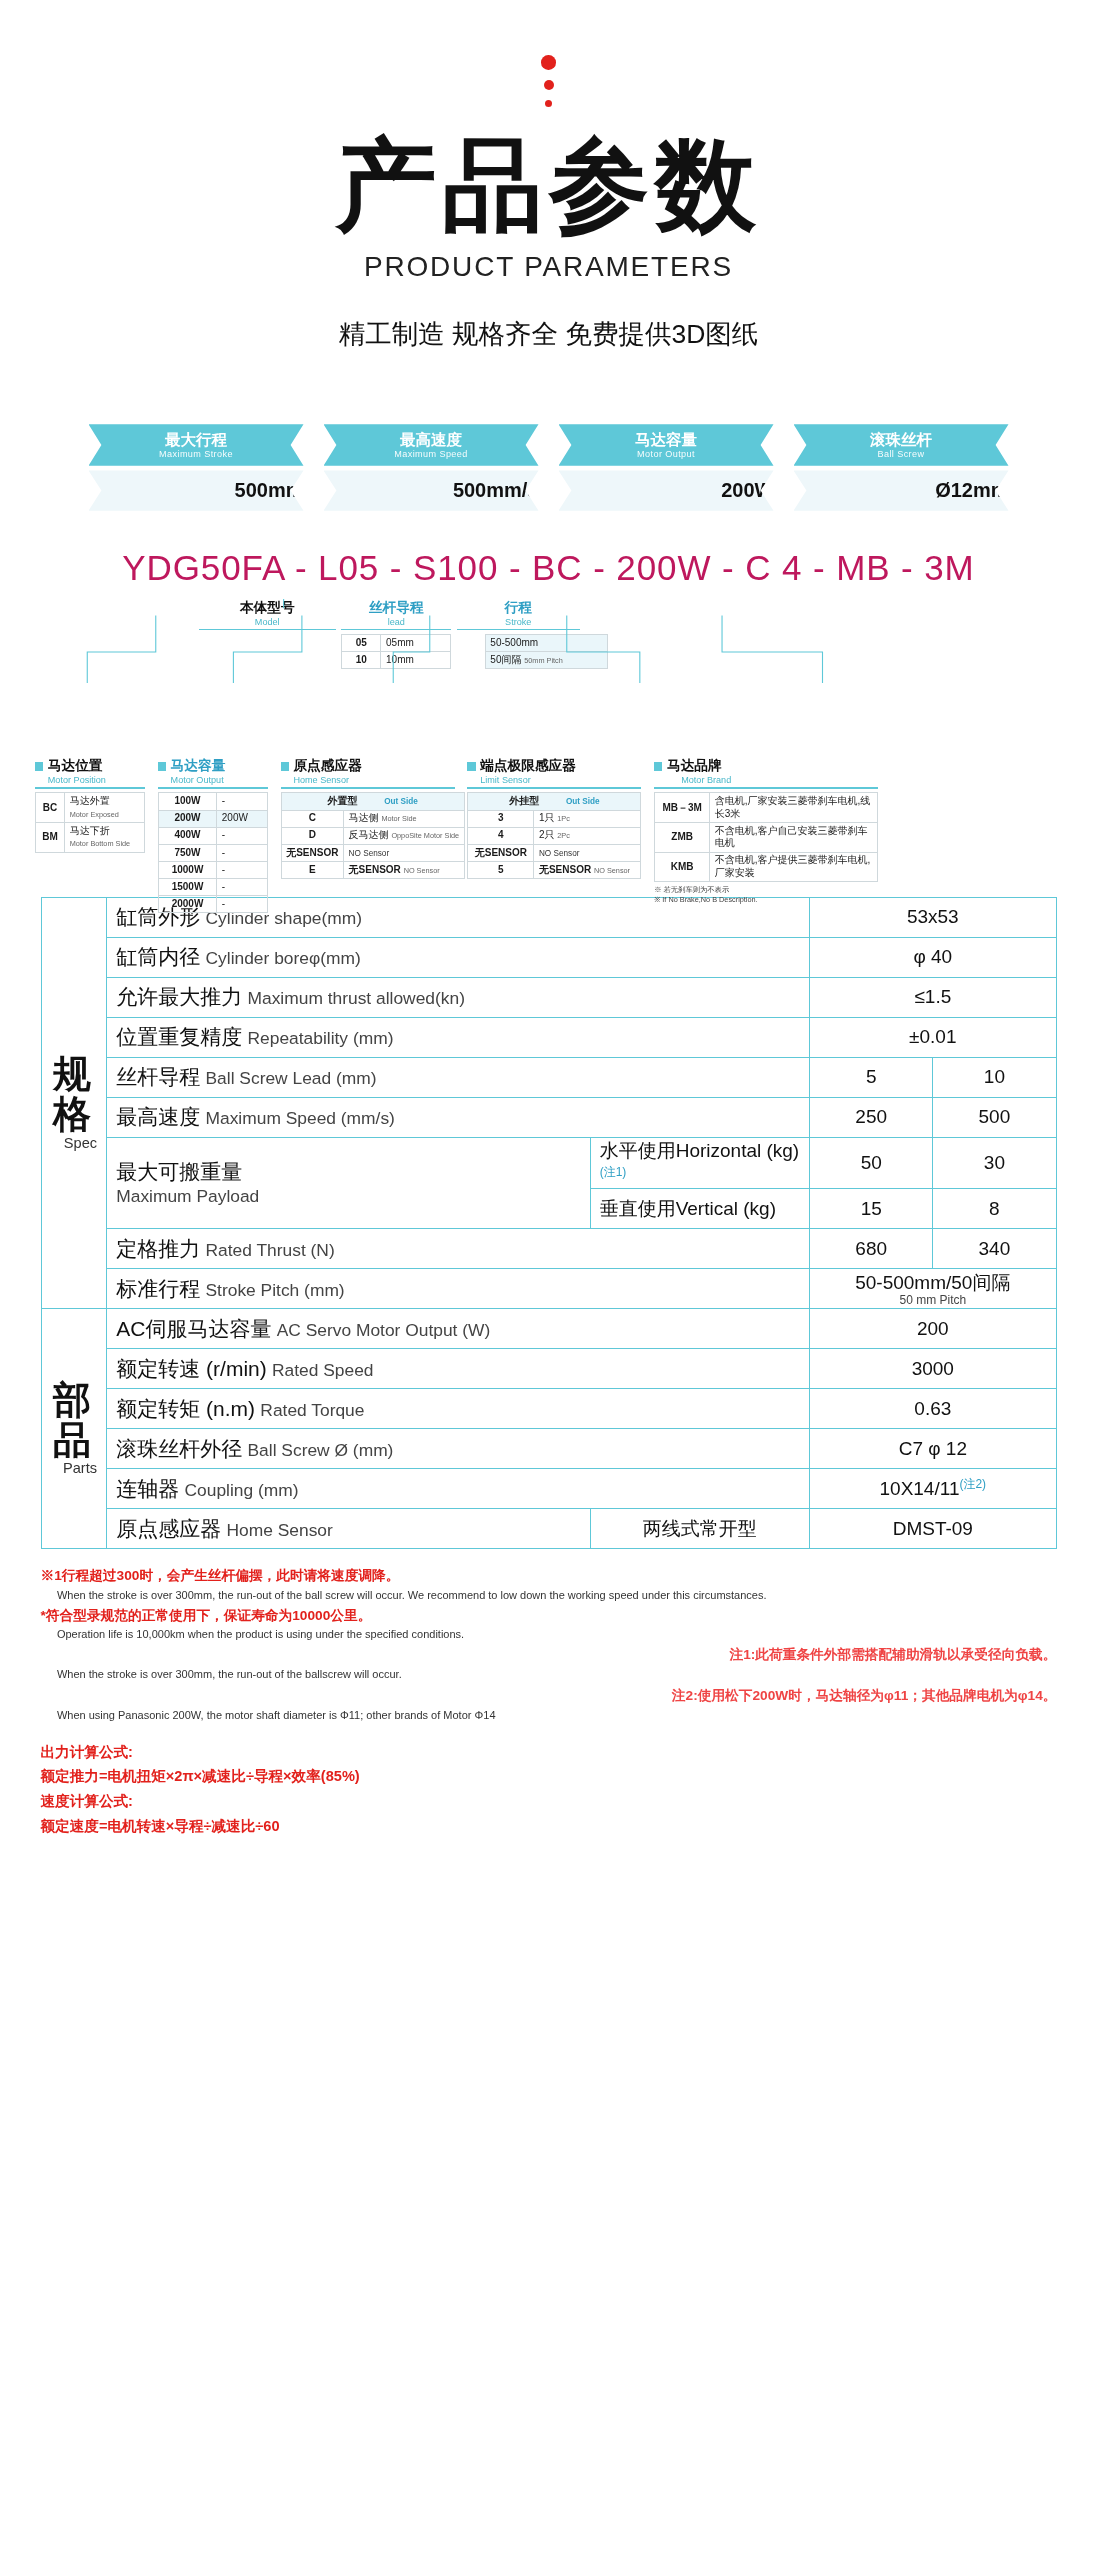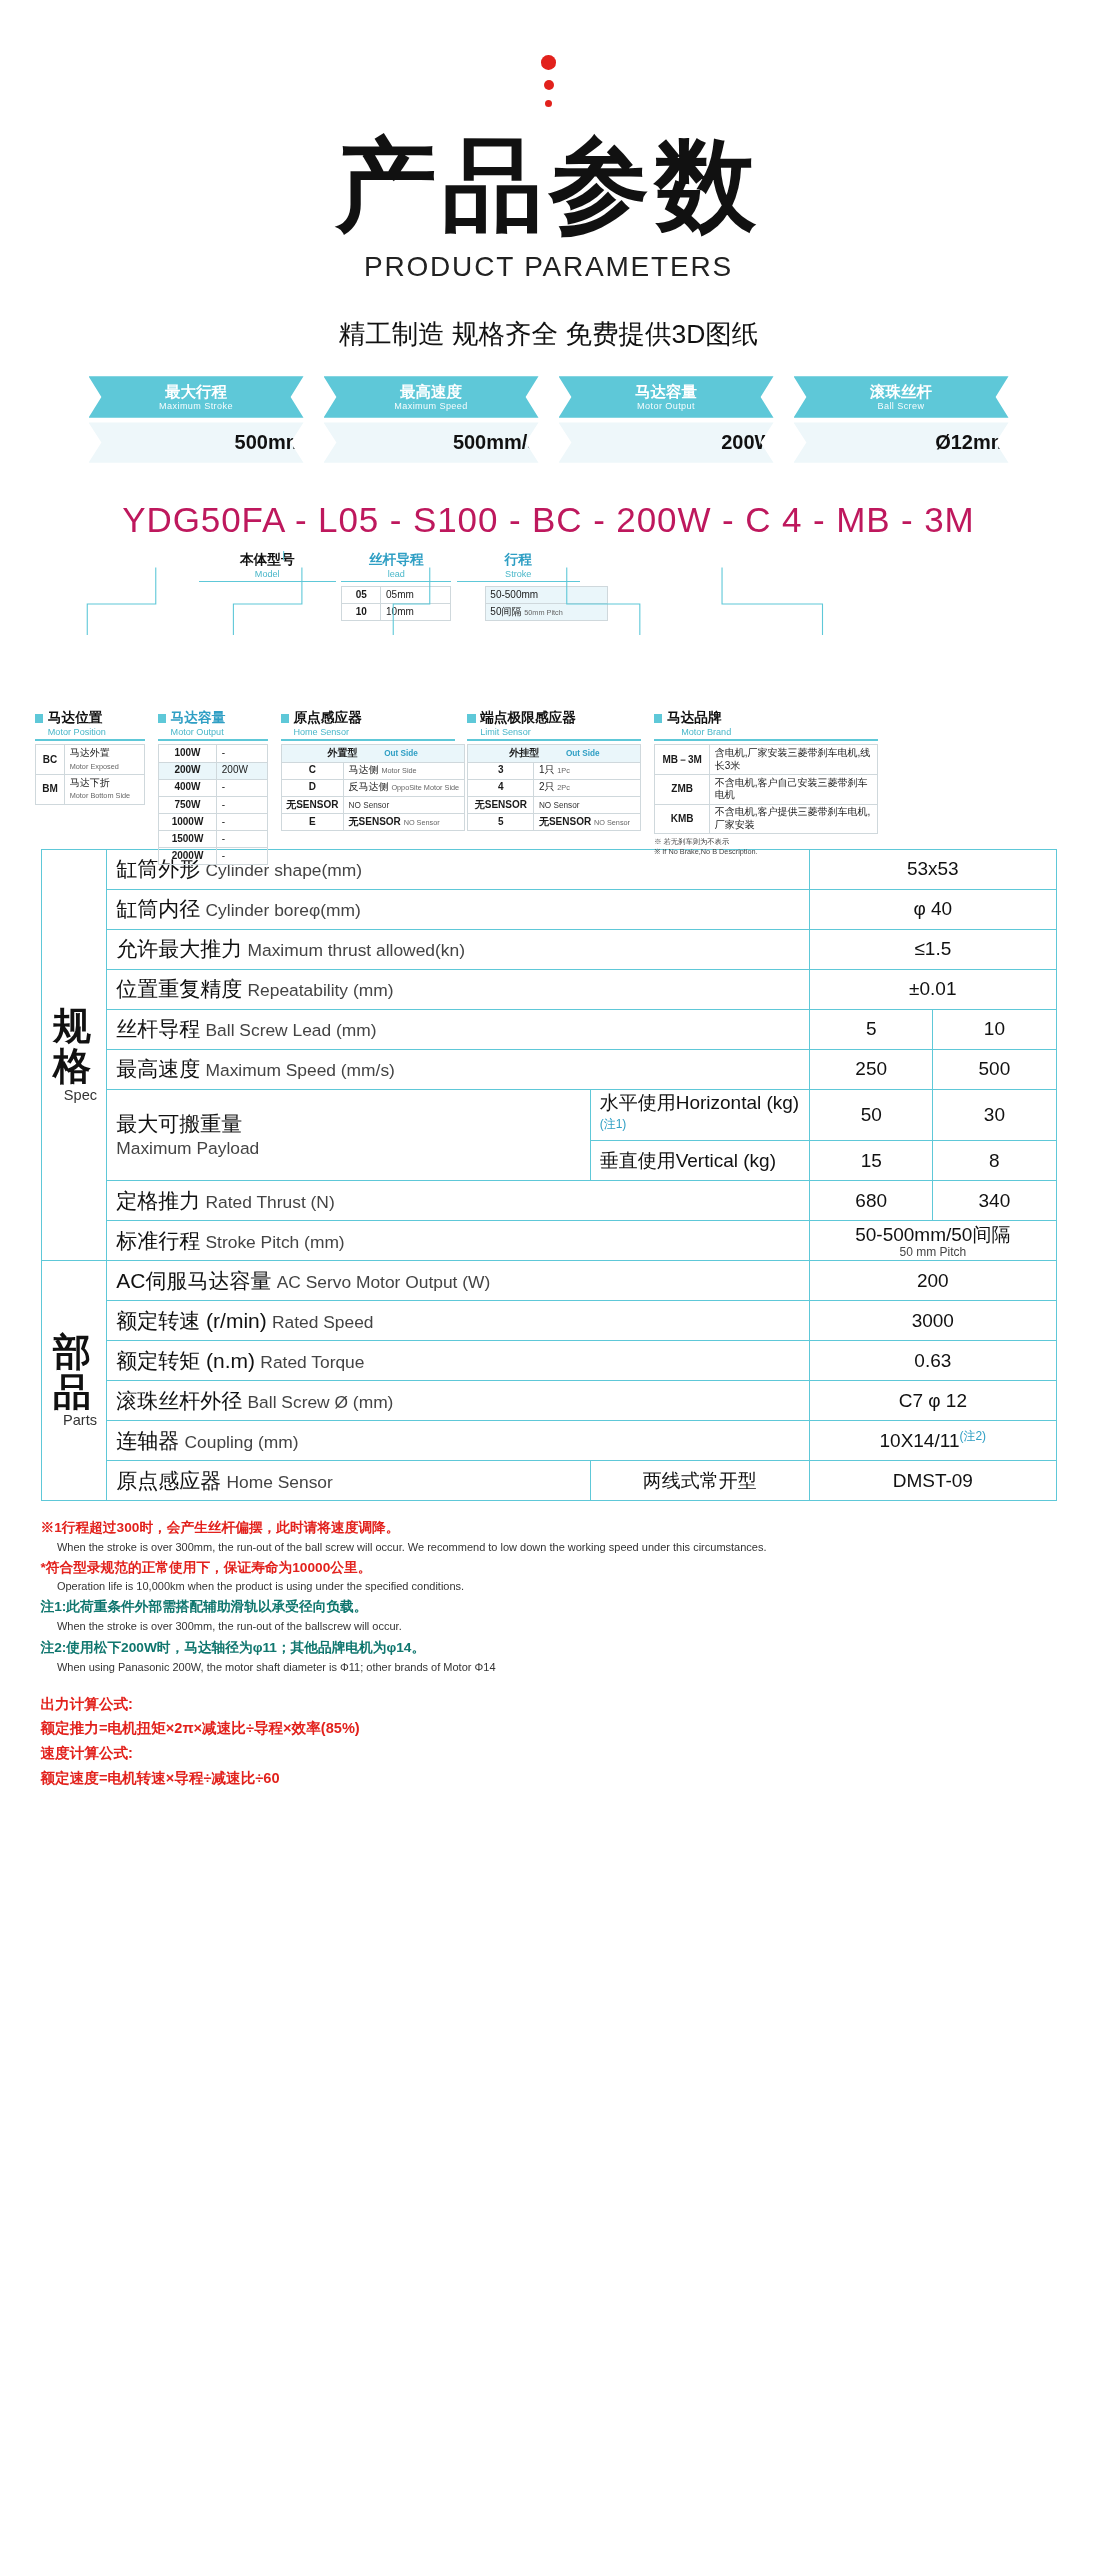--- a/index.html
+++ b/index.html
@@ -40,21 +40,21 @@
     font-size:26.5px;
     margin-top:33px;
     color:#111;
   }
 
   
   .ribbons {
     display:flex;
     justify-content:center;
     gap:20px;
-    margin-top:24px;
+    margin-top:72px;
   }
   .ribbon { width:215px; }
   .ribbon-head {
     background:#5ec8d8;
     color:#fff;
     text-align:center;
     padding:6.4px 0 7.3px 0;
     position:relative;
     clip-path: polygon(0 0, 100% 0, 94% 50%, 100% 100%, 0 100%, 6% 50%);
   }
@@ -132,21 +132,21 @@
   .lbl .en { font-size:17.4px; color:#444; }
   .sub-lbl { width:228px; }
   .val { text-align:center; font-size:22px; }
   .sup { font-size:12px; color:#2f9fc4; vertical-align:super; }
   .small-note { font-size:12px; color:#444; }
 
   
   .notes { width:1016px; margin:16.4px auto 0 auto; }
   .notes .cn { color:#e2211c; font-size:13.7px; font-weight:bold; line-height:1.55; }
   .notes .en { color:#333; font-size:11px; line-height:1.5; margin-left:16.4px; }
-  .notes .cn2 { color:#0f766e; font-size:13.7px; font-weight:bold; line-height:1.6; }
+  .notes .cn2 { color:#ef4444; font-size:13.7px; font-weight:bold; line-height:1.6;text-align:right; }
   .notes .blk { margin-bottom:1.8px; }
   .calc { margin-top:16.4px; }
   .calc .h { color:#e2211c; font-size:14.6px; font-weight:bold; line-height:1.7; }
   .calc .f { color:#e2211c; font-size:14.6px; font-weight:bold; line-height:1.7; }
 </style>
 </head>
 <body>
 
 <div class="page">
 

